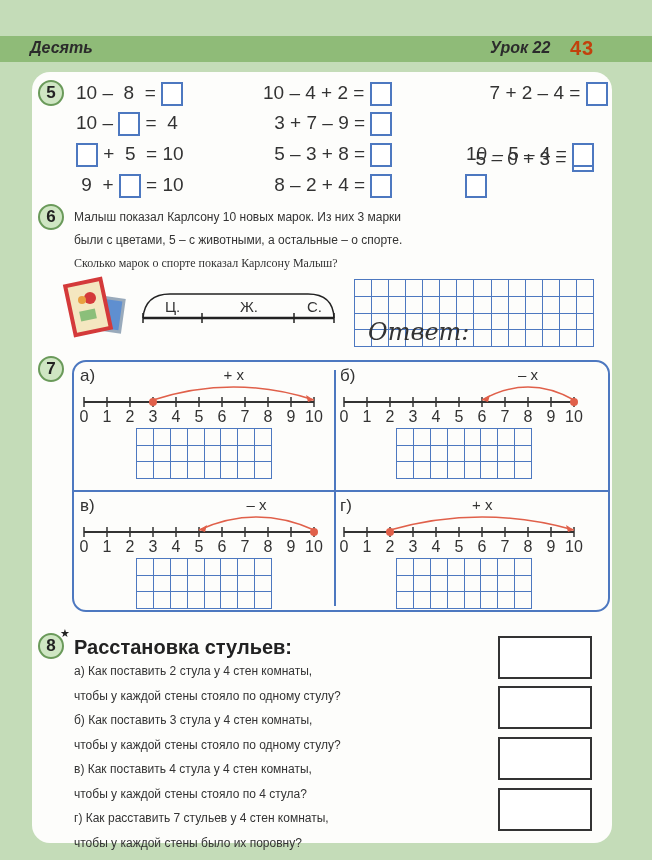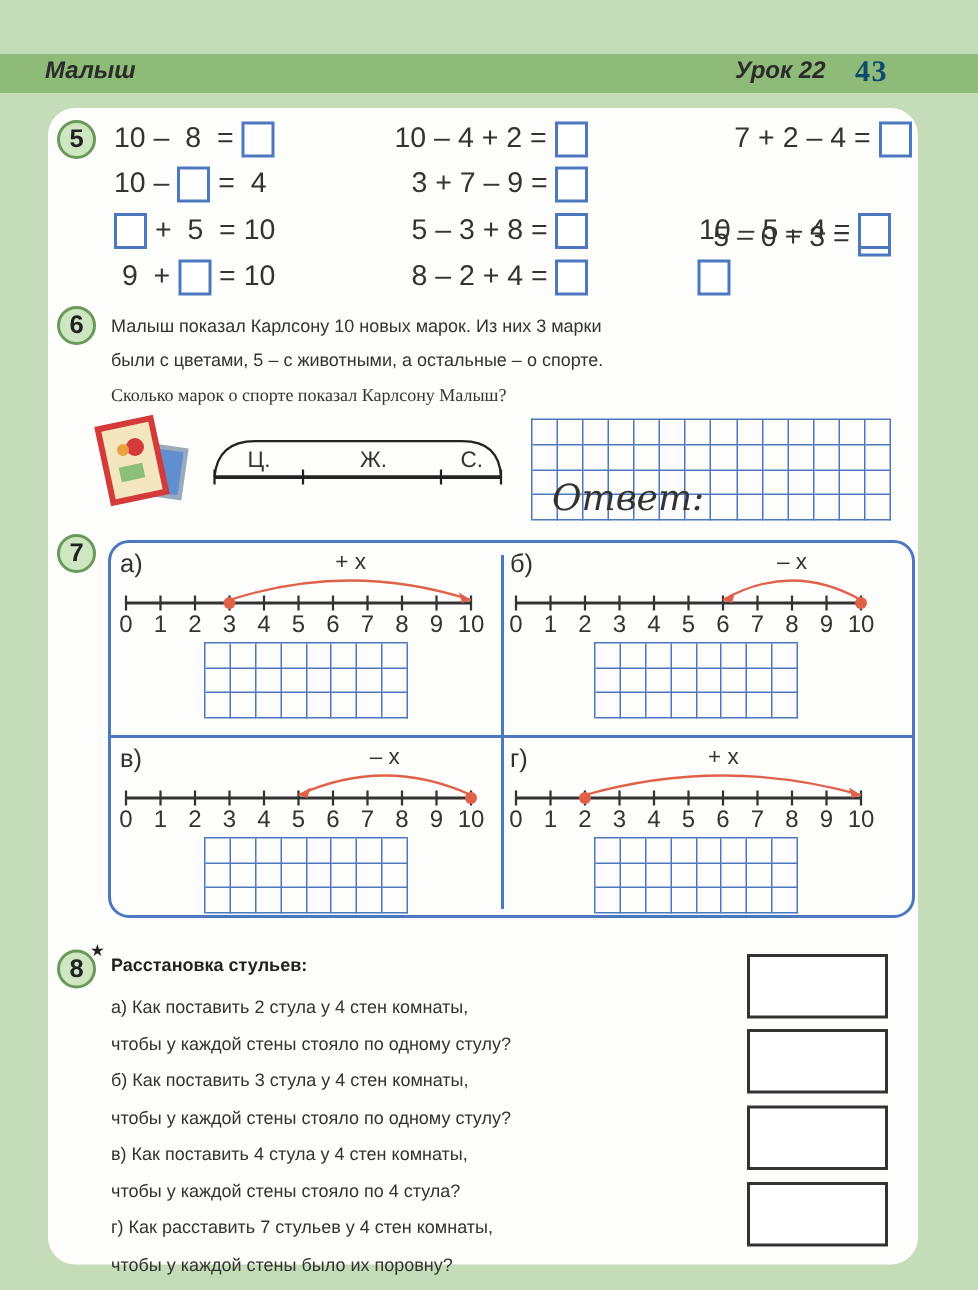--- a/index.html
+++ b/index.html
@@ -17,21 +17,21 @@
   .header-left {
     position: absolute; left: 30px; top: 39px;
     font-size: 16px; font-weight: bold; font-style: italic; color: #2b2b2b;
   }
   .header-right {
     position: absolute; left: 490px; top: 39px;
     font-size: 16px; font-weight: bold; font-style: italic; color: #2b2b2b;
   }
   .page-num {
     position: absolute; left: 570px; top: 37px;
-    font-size: 20px; font-weight: bold; color: #0c4a6e; letter-spacing: 1px; font-family: Liberation Serif, serif;
+    font-size: 20px; font-weight: bold; color: #c2410c; letter-spacing: 1px;
   }
   .panel {
     position: absolute; left: 32px; top: 72px; width: 580px; height: 771px;
     background: #fdfdfb; border-radius: 18px;
   }
   .num-circle {
     position: absolute; width: 26px; height: 26px; border-radius: 50%;
     background: #cfe6c3; border: 2px solid #6a9a5a;
     font-weight: bold; font-size: 17px; text-align: center; line-height: 22px;
     color: #222;
@@ -55,29 +55,29 @@
   }
   .p7-box {
     position: absolute; left: 72px; top: 360px; width: 538px; height: 252px;
     border: 2px solid #4d78c0; border-radius: 14px;
   }
   .p7-hdiv { position: absolute; left: 72px; top: 490px; width: 538px; height: 2px; background: #4d78c0; }
   .p7-vdiv { position: absolute; left: 334px; top: 370px; width: 2px; height: 236px; background: #4d78c0; }
   .p7-label { position: absolute; font-size: 17px; color: #333; }
   .tick-label { position: absolute; font-size: 16px; color: #333; text-align: center; width: 20px; }
   .op-label { position: absolute; font-size: 15px; color: #333; }
-  .p8-title { position: absolute; left: 74px; top: 636px; font-size: 12px; font-weight: bold; color: #222; }
+  .p8-title { position: absolute; left: 74px; top: 636px; font-size: 20px; font-weight: bold; color: #222; }
   .ans-box { position: absolute; left: 498px; width: 94px; height: 43px; border: 2px solid #333; background: #fff; }
   .star { position: absolute; left: 60px; top: 627px; font-size: 11px; color: #222; }
 </style>
 </head>
 <body>
 
 <div class="header-band"></div>
-<div class="header-left">Малыш</div>
+<div class="header-left">Десять</div>
 <div class="header-right">Урок 22</div>
 <div class="page-num">43</div>
 
 <div class="panel"></div>
 
 <div class="num-circle" style="left:38px;top:80px;">5</div>
 <div id="p5">
     <div class="eq" style="left: 76px; top: 80px;"><span>10 –  8  = </span><span class="box"></span></div>
     <div class="eq" style="left: 76px; top: 110px;"><span>10 – </span><span class="box"></span><span> =  4</span></div>
     <div class="eq" style="left: 76px; top: 141px;"><span class="box"></span><span> +  5  = 10</span></div>

